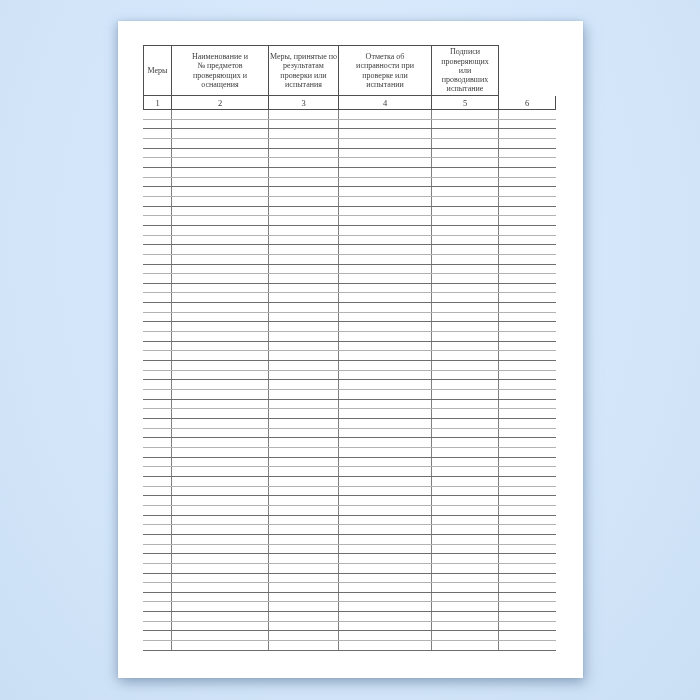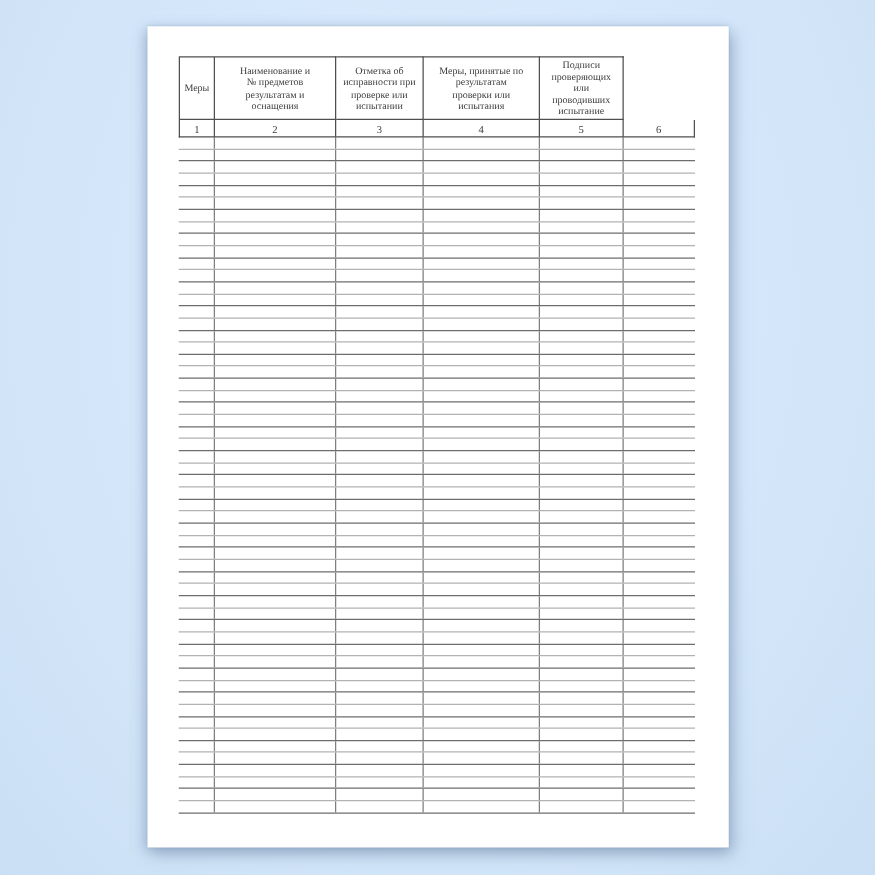--- a/index.html
+++ b/index.html
@@ -81,30 +81,30 @@
 <body>
 
 <div class="stage">
   <div class="page">
     <div class="form">
 
       <div class="grid-row hdr-row">
         <div class="hcell">Меры</div>
         <div class="hcell">Наименование и
 № предметов
-результатам и
+проверяющих и
 оснащения</div>
+        <div class="hcell">Меры, принятые по
+результатам
+проверки или
+испытания</div>
         <div class="hcell">Отметка об
 исправности при
 проверке или
 испытании</div>
-        <div class="hcell">Меры, принятые по
-результатам
-проверки или
-испытания</div>
         <div class="hcell">Подписи
 проверяющих
 или
 проводивших
 испытание</div>
       </div>
 
       <div class="grid-row num-row">
         <div class="ncell">1</div>
         <div class="ncell">2</div>

